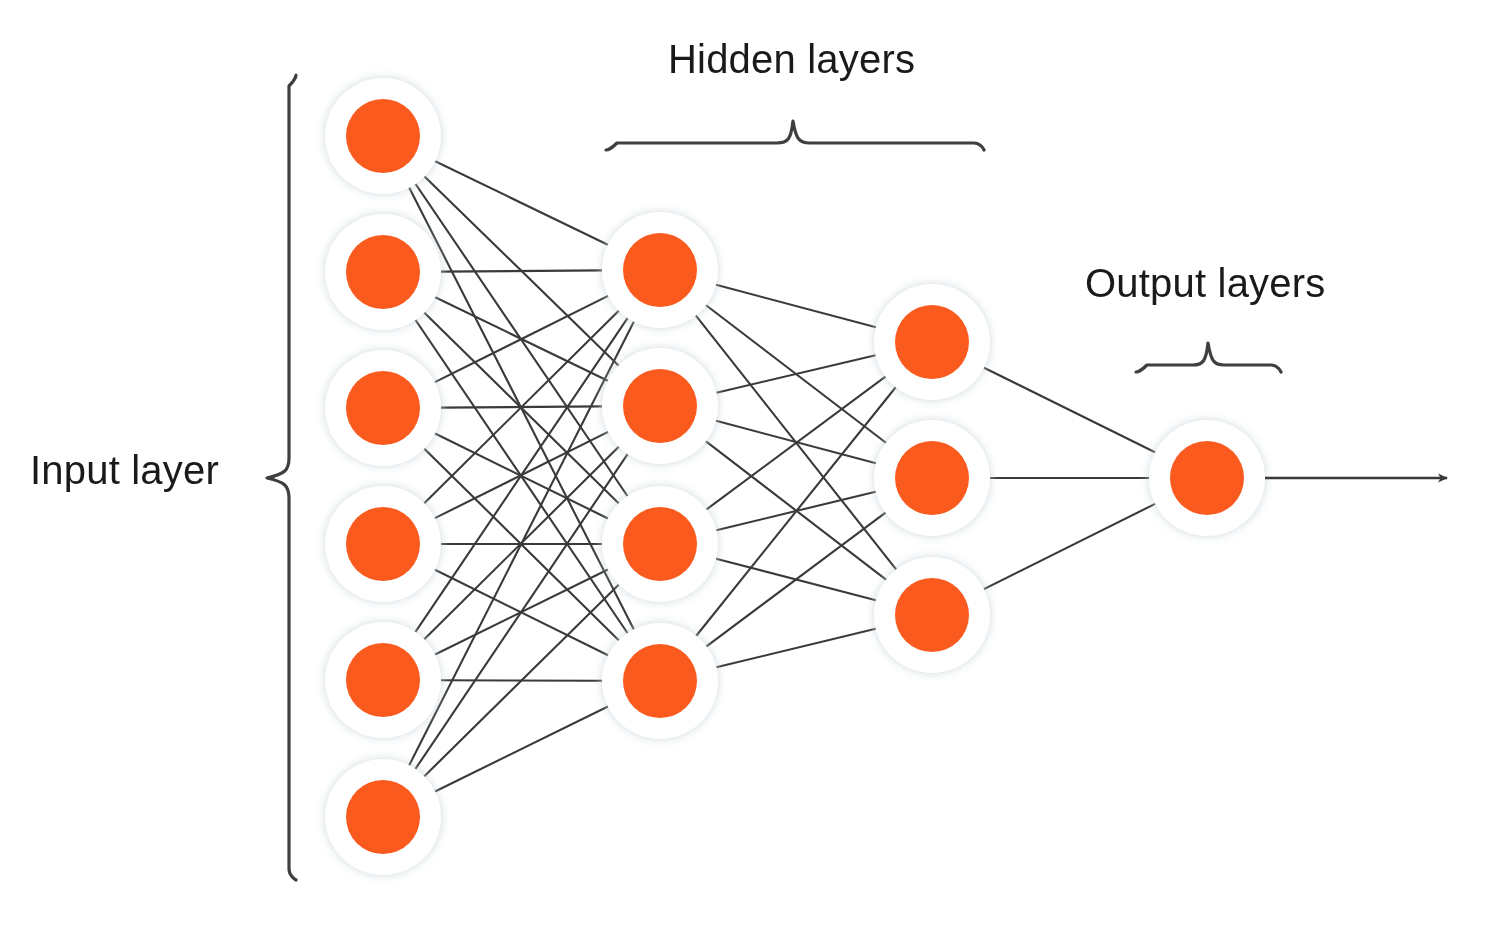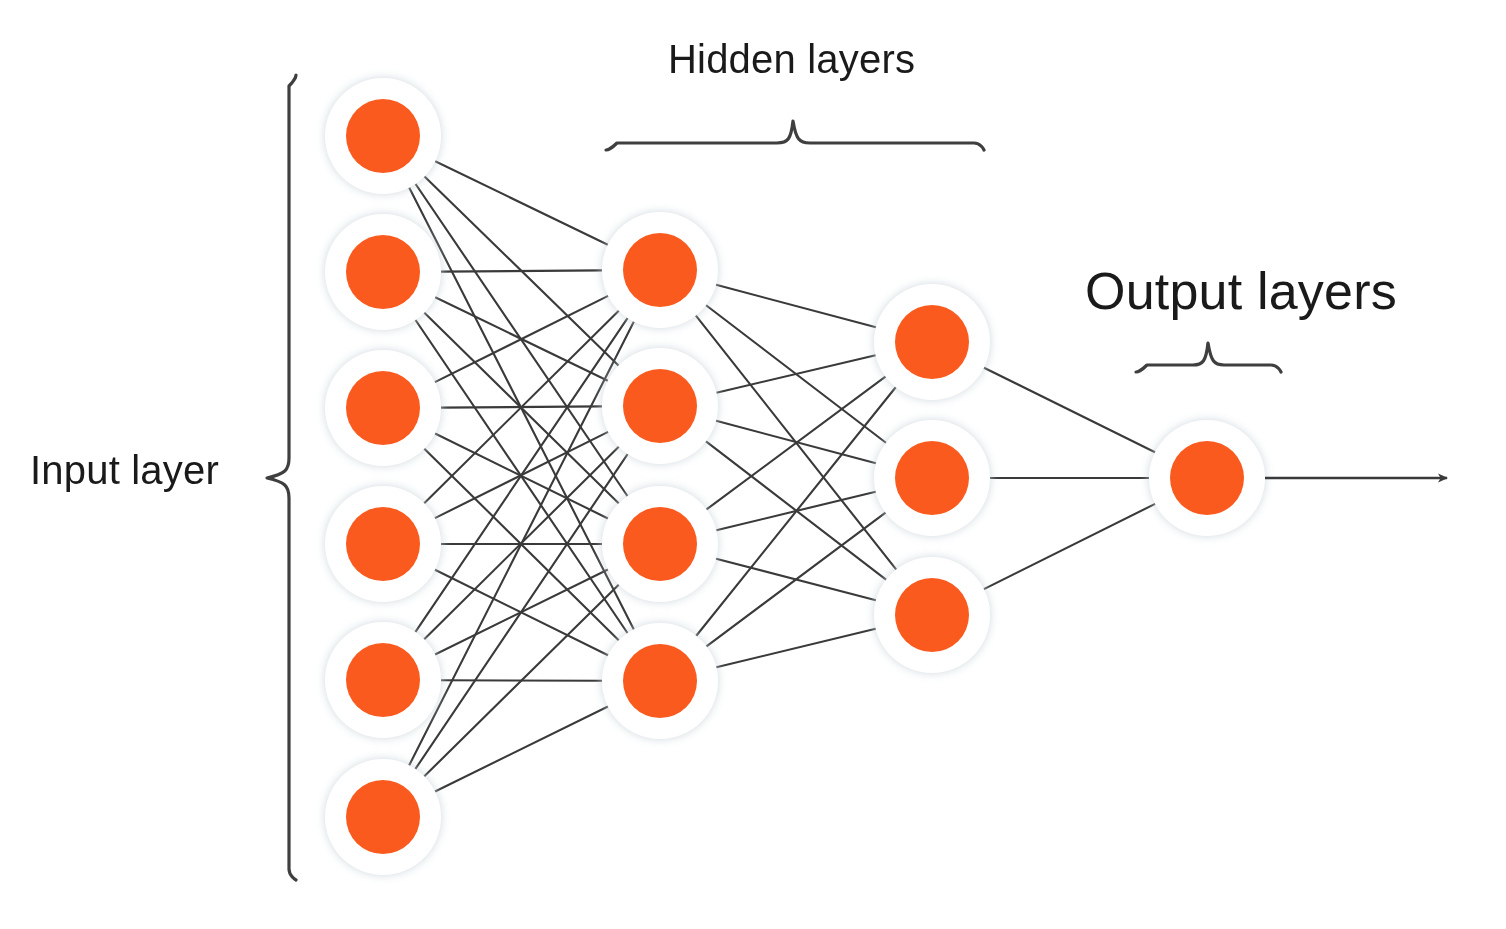--- a/index.html
+++ b/index.html
@@ -39,21 +39,21 @@
     font-size: 40px;
   }
   #label-hidden-layers {
     left: 668px;
     top: 37px;
     font-size: 40px;
   }
   #label-output-layers {
     left: 1085px;
     top: 261px;
-    font-size: 52px;
+    font-size: 40px;
   }
 </style>
 </head>
 <body>
 
 <div id="diagram-root">
 
   <svg id="nn-svg" viewBox="0 0 1506 929" xmlns="http://www.w3.org/2000/svg">
     <defs>
       <filter id="node-glow" x="-60%" y="-60%" width="220%" height="220%">

